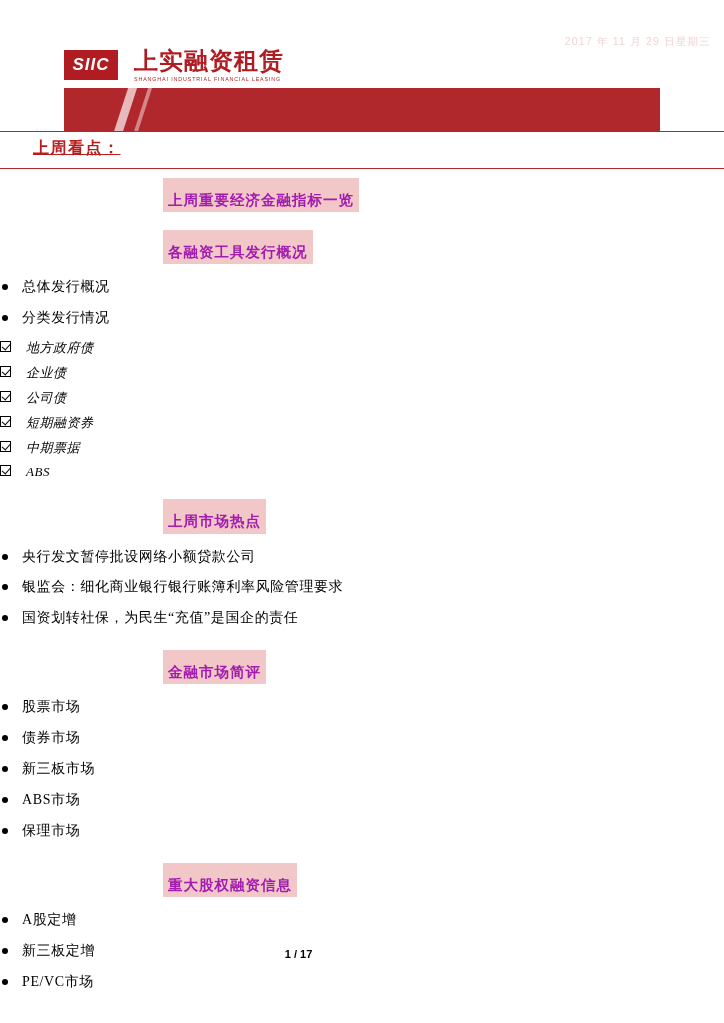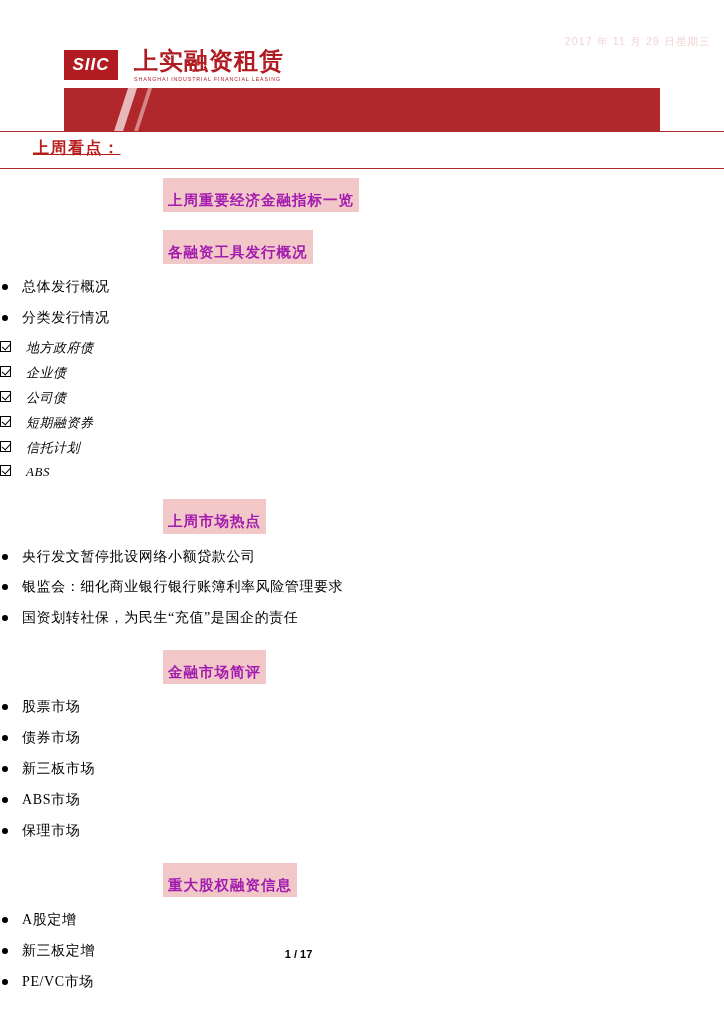--- a/index.html
+++ b/index.html
@@ -274,21 +274,21 @@
     <div class="sp-2"></div>
     <ul class="bul lvl1">
       <li>总体发行概况</li>
       <li>分类发行情况</li>
     </ul>
     <ul class="chk lvl2">
       <li><span class="cbox"></span><span>地方政府债</span></li>
       <li><span class="cbox"></span><span>企业债</span></li>
       <li><span class="cbox"></span><span>公司债</span></li>
       <li><span class="cbox"></span><span>短期融资券</span></li>
-      <li><span class="cbox"></span><span>信托计划</span></li>
+      <li><span class="cbox"></span><span>中期票据</span></li>
       <li><span class="cbox"></span><span>ABS</span></li>
     </ul>
     <div class="sp-3"></div>
 
     <div class="block-sec h-row">
       <span class="h-red">上周市场热点</span>
     </div>
     <div class="sp-2"></div>
     <ul class="bul lvl1b">
       <li>央行发文暂停批设网络小额贷款公司</li>

